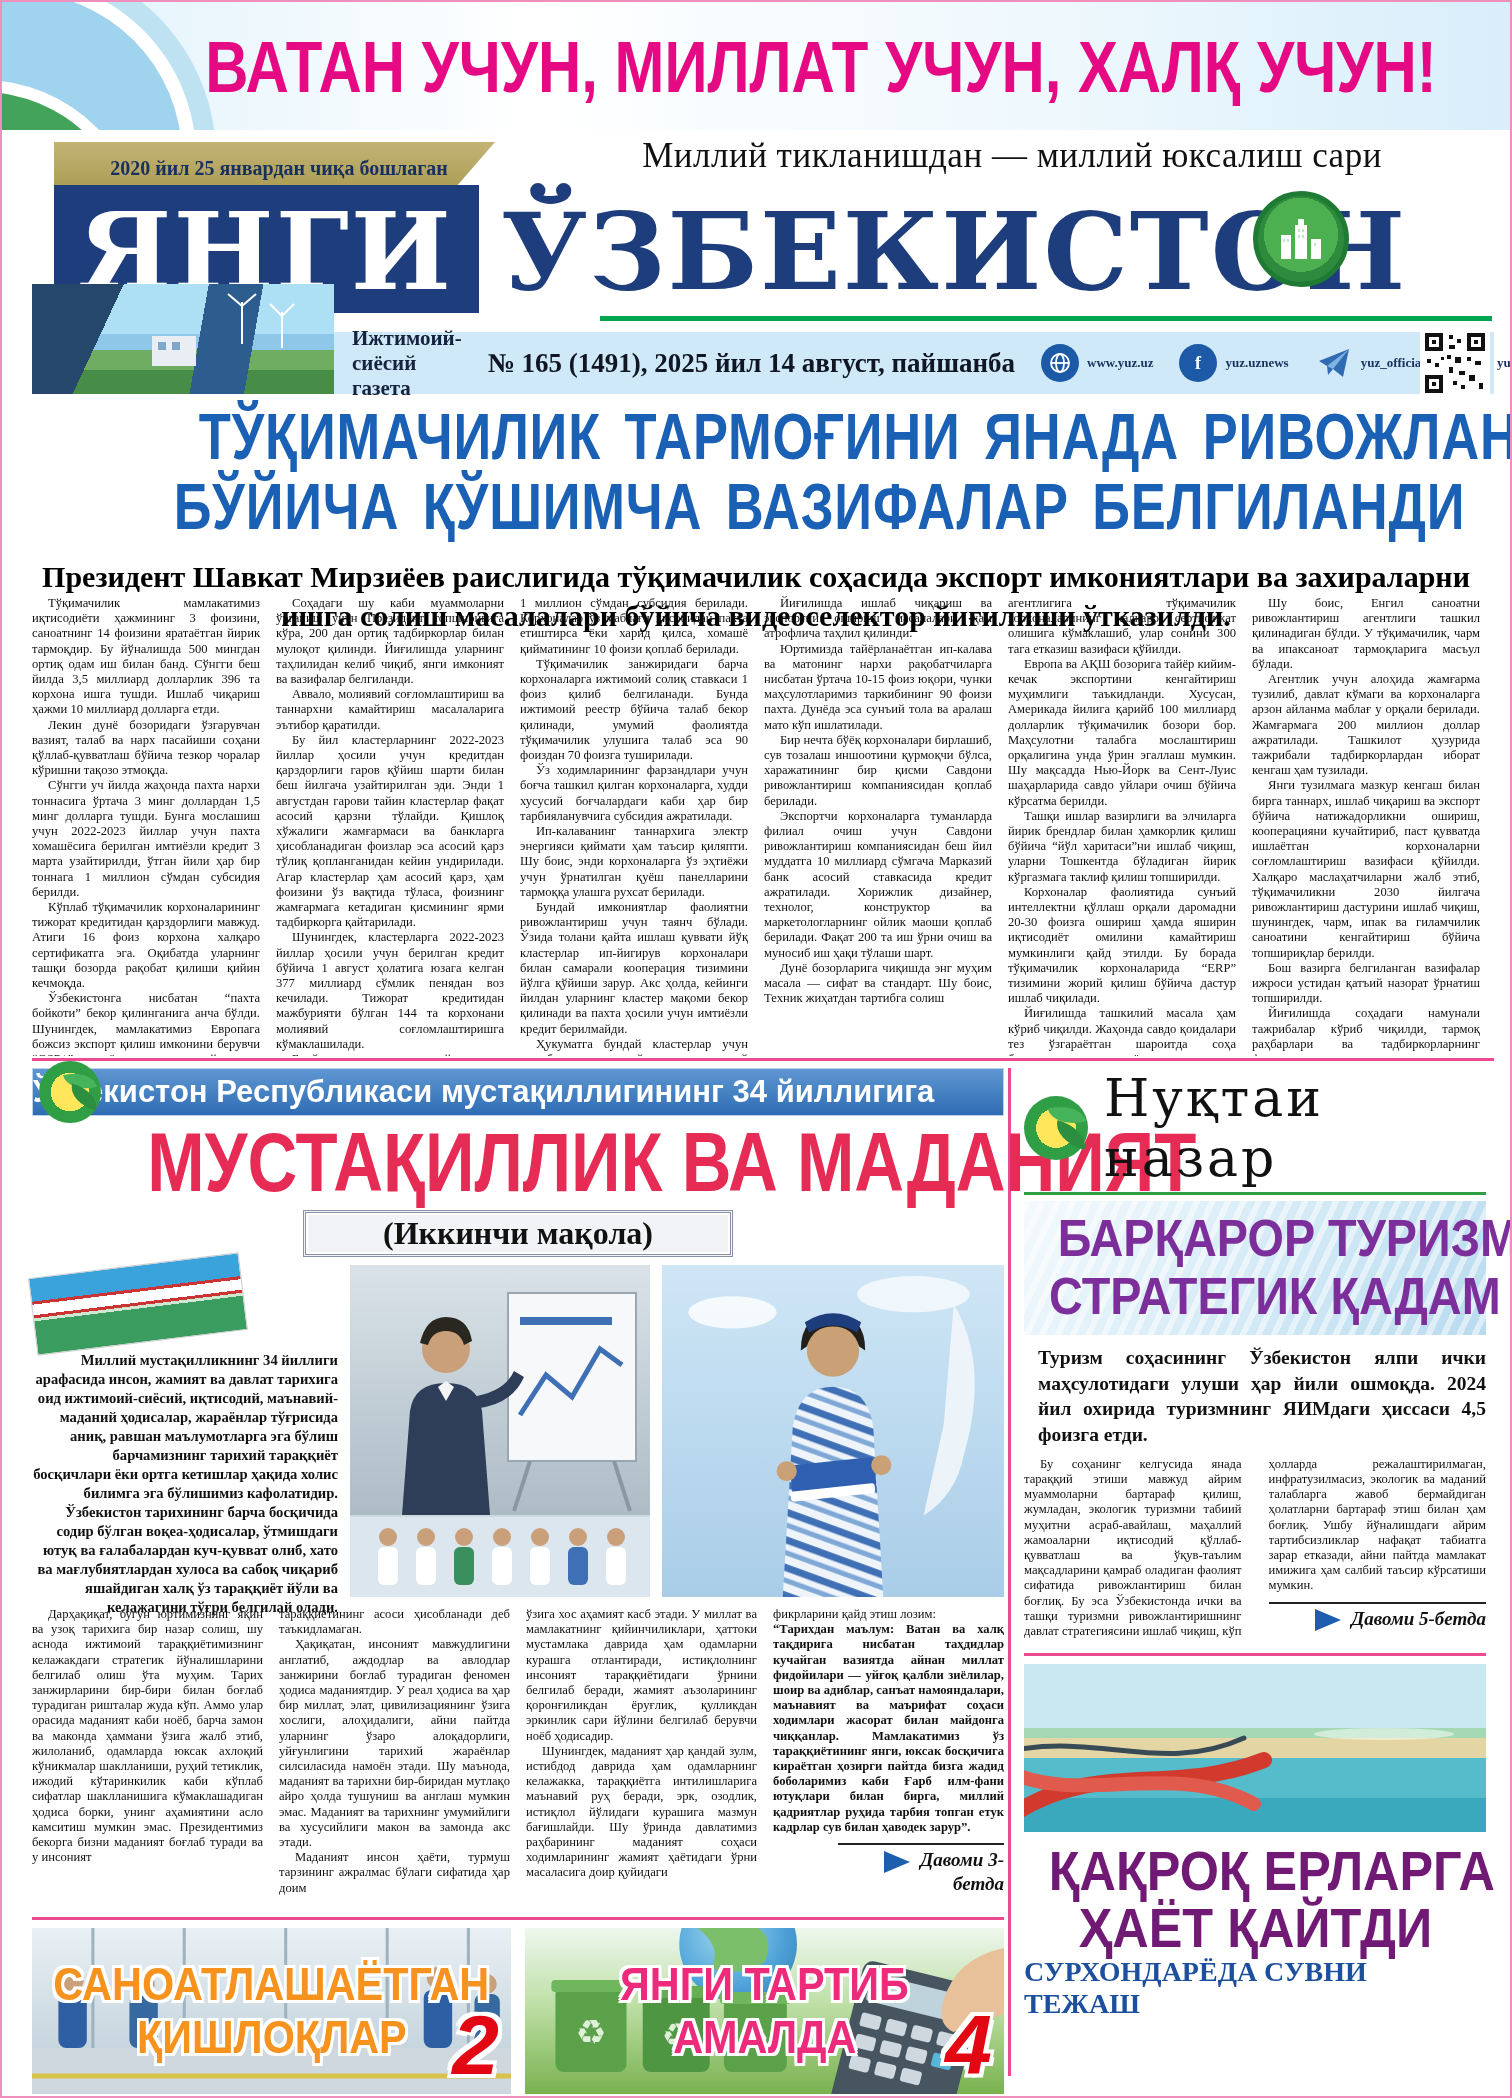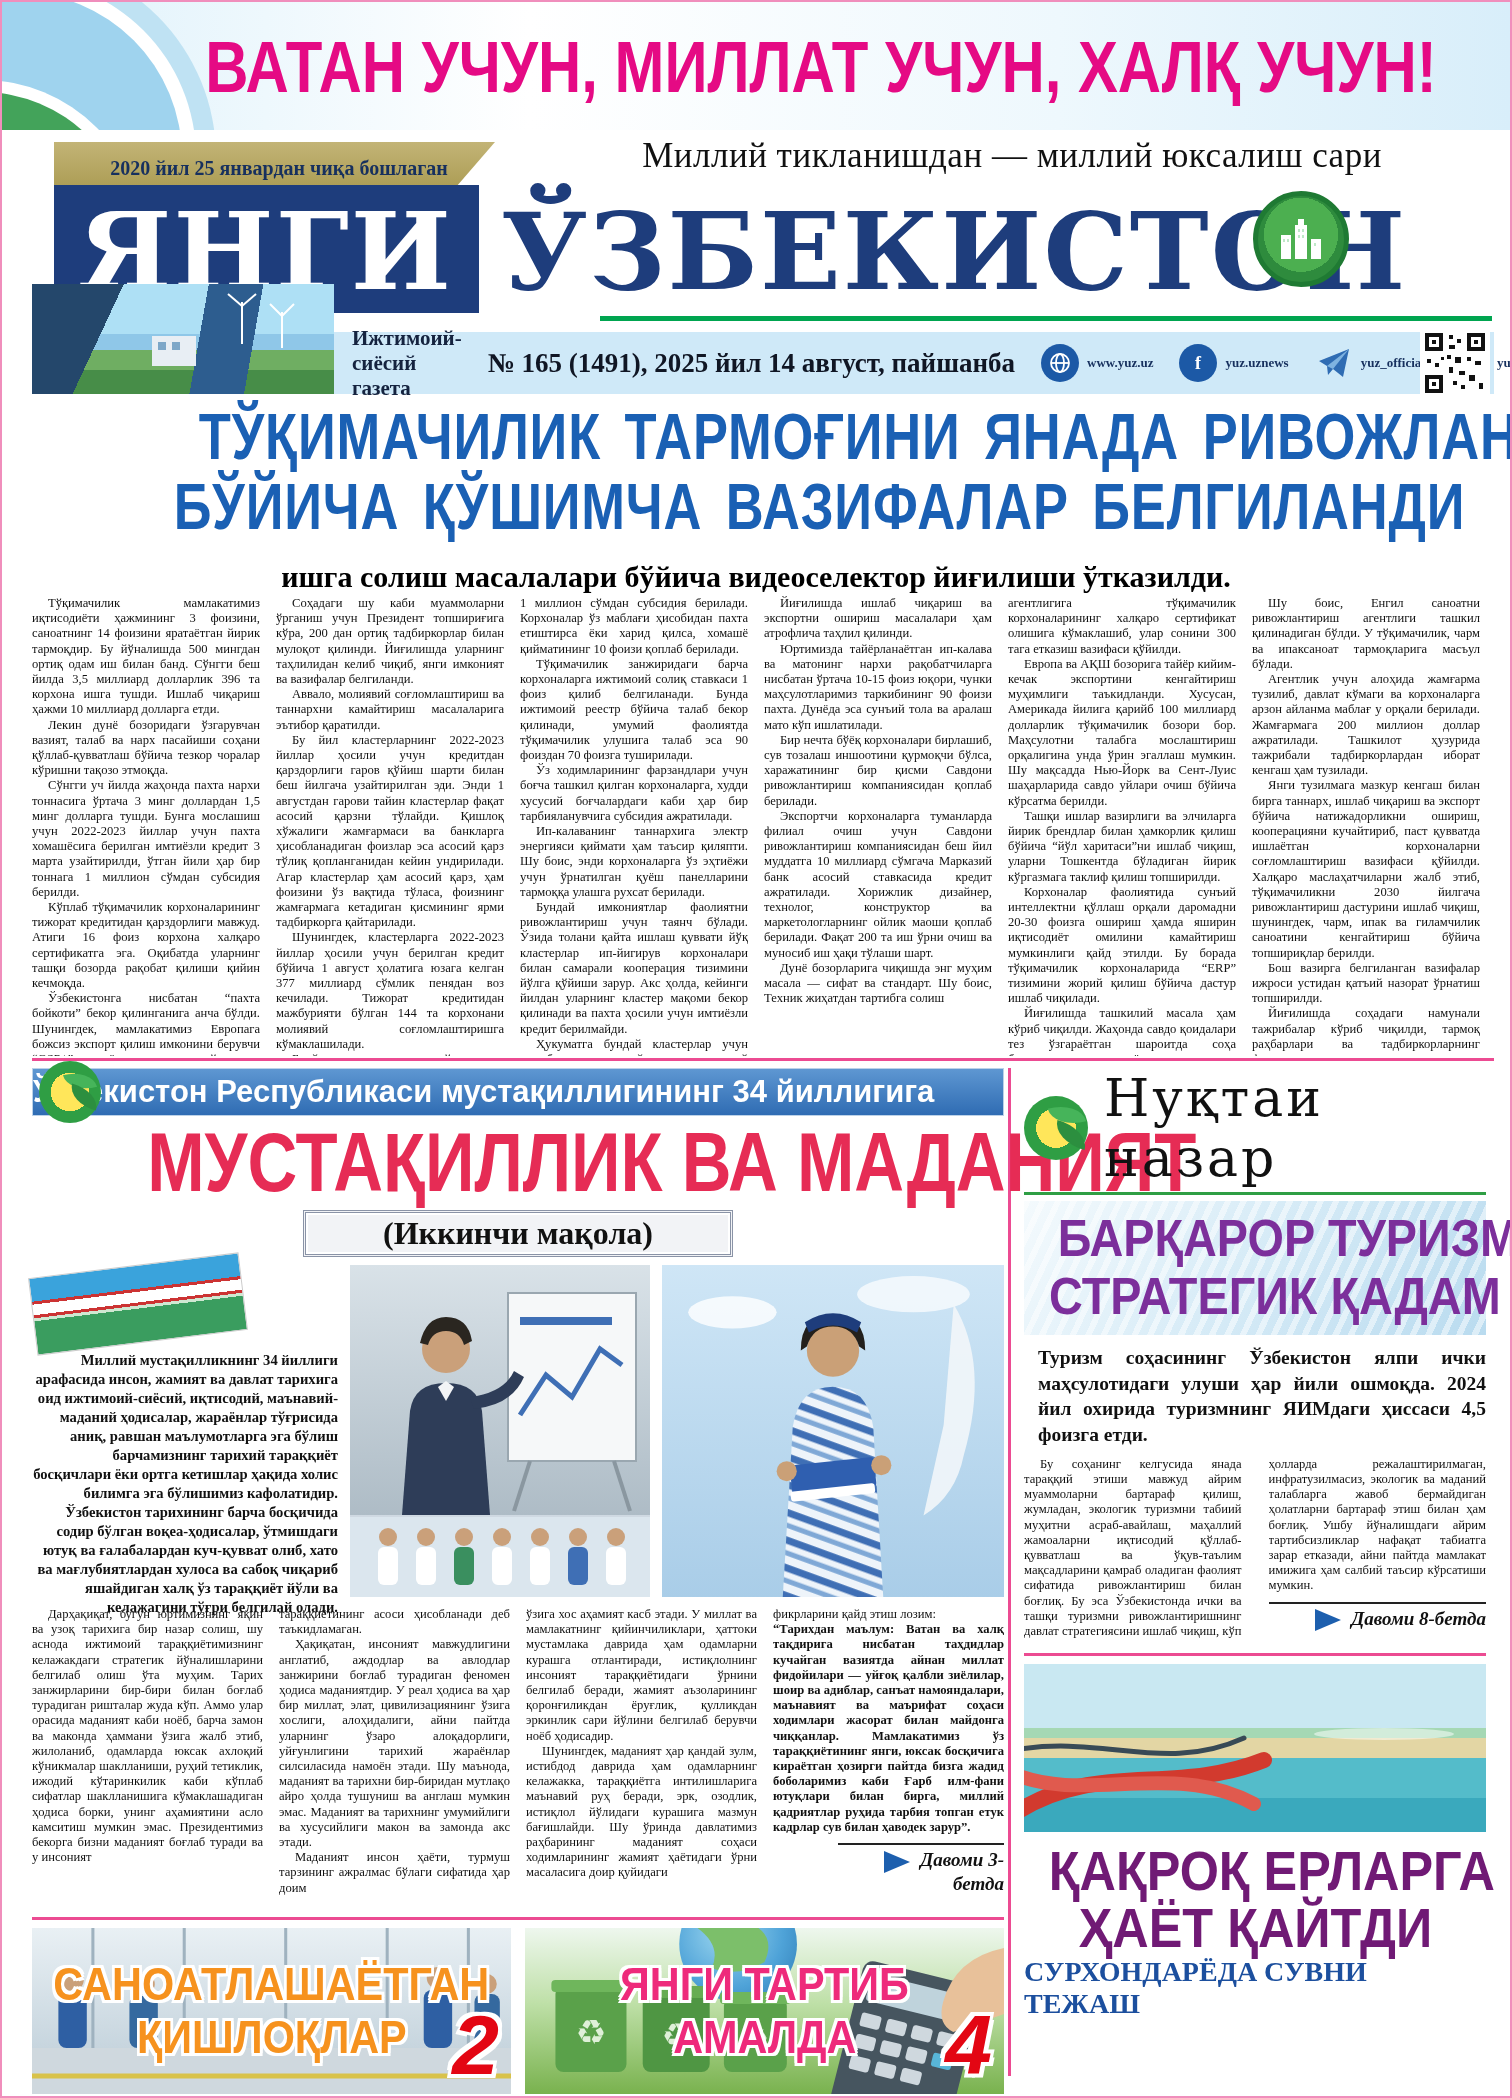--- a/index.html
+++ b/index.html
@@ -277,20 +277,21 @@
           <rect x="12" y="32" width="4" height="4"></rect>
           <rect x="18" y="26" width="3" height="3"></rect>
         </g>
       </svg>
   </div>
 
   <div class="lead-head">
     <div class="lead-h"><span class="cx">ТЎҚИМАЧИЛИК ТАРМОҒИНИ ЯНАДА РИВОЖЛАНТИРИШ</span></div>
     <div class="lead-h"><span class="cx">БЎЙИЧА ҚЎШИМЧА ВАЗИФАЛАР БЕЛГИЛАНДИ</span></div>
     <div class="lead-sub">
+      <div>Президент Шавкат Мирзиёев раислигида тўқимачилик соҳасида экспорт имкониятлари ва захираларни</div>
       <div>ишга солиш масалалари бўйича видеоселектор йиғилиши ўтказилди.</div>
     </div>
   </div>
 
   <div class="lead-cols">
     <div class="col">
         <p>Тўқимачилик мамлакатимиз иқтисодиёти ҳажмининг 3 фоизини, саноатнинг 14 фоизини яратаётган йирик тармоқдир. Бу йўналишда 500 мингдан ортиқ одам иш билан банд. Сўнгги беш йилда 3,5 миллиард долларлик 396 та корхона ишга тушди. Ишлаб чиқариш ҳажми 10 миллиард долларга етди.</p>
         <p>Лекин дунё бозоридаги ўзгарувчан вазият, талаб ва нарх пасайиши соҳани қўллаб-қувватлаш бўйича тезкор чоралар кўришни тақозо этмоқда.</p>
         <p>Сўнгги уч йилда жаҳонда пахта нархи тоннасига ўртача 3 минг доллардан 1,5 минг долларга тушди. Бунга мослашиш учун 2022-2023 йиллар учун пахта хомашёсига берилган имтиёзли кредит 3 марта узайтирилди, ўтган йили ҳар бир тоннага 1 миллион сўмдан субсидия берилди.</p>
         <p>Кўплаб тўқимачилик корхоналарининг тижорат кредитидан қарздорлиги мавжуд. Атиги 16 фоиз корхона халқаро сертификатга эга. Оқибатда уларнинг ташқи бозорда рақобат қилиши қийин кечмоқда.</p>
@@ -570,21 +571,21 @@
       <div class="tour-h"><span class="cx9">СТРАТЕГИК ҚАДАМ</span></div>
     </div>
     <div class="tour-intro">Туризм соҳасининг Ўзбекистон ялпи ички маҳсулотидаги улуши ҳар йили ошмоқда. 2024 йил охирида туризмнинг ЯИМдаги ҳиссаси 4,5 фоизга етди.</div>
     <div class="tour-cols">
       <div class="col">
           <p>Бу соҳанинг келгусида янада тараққий этиши мавжуд айрим муаммоларни бартараф қилиш, жумладан, экологик туризмни табиий муҳитни асраб-авайлаш, маҳаллий жамоаларни иқтисодий қўллаб-қувватлаш ва ўқув-таълим мақсадларини қамраб оладиган фаолият сифатида ривожлантириш билан боғлиқ. Бу эса Ўзбекистонда ички ва ташқи туризмни ривожлантиришнинг давлат стратегиясини ишлаб чиқиш, кўп</p>
         </div>
       <div class="col">
         <p style="text-indent:0">ҳолларда режалаштирилмаган, инфратузилмасиз, экологик ва маданий талабларга жавоб бермайдиган ҳолатларни бартараф этиш билан ҳам боғлиқ. Ушбу йўналишдаги айрим тартибсизликлар нафақат табиатга зарар етказади, айни пайтда мамлакат имижига ҳам салбий таъсир кўрсатиши мумкин.</p>
         <div class="cont-marker">
-          <span class="tri"></span><span>Давоми 8-бетда</span>
+          <span class="tri"></span><span>Давоми 5-бетда</span>
         </div>
       </div>
     </div>
     <div class="small-rule"></div>
     <div class="beach">
       <svg width="100%" height="168" viewBox="0 0 462 168" preserveAspectRatio="none">
         <g fill="none" stroke-linecap="round">
           <path d="M-10,150 C70,96 150,132 240,96" stroke="#d23a2e" stroke-width="16"></path>
           <path d="M-10,110 C60,140 150,96 230,140" stroke="#e05a4e" stroke-width="14"></path>
           <path d="M-10,86 C80,70 140,110 220,74" stroke="#384a56" stroke-width="5"></path>

